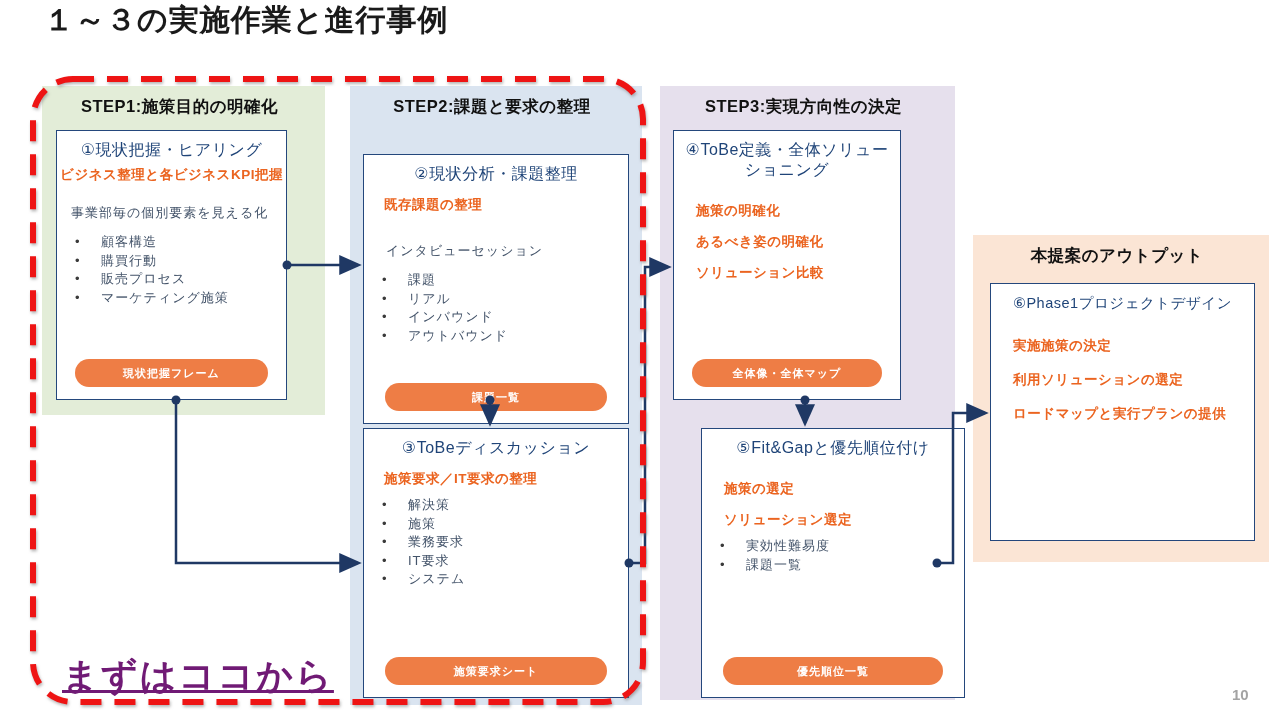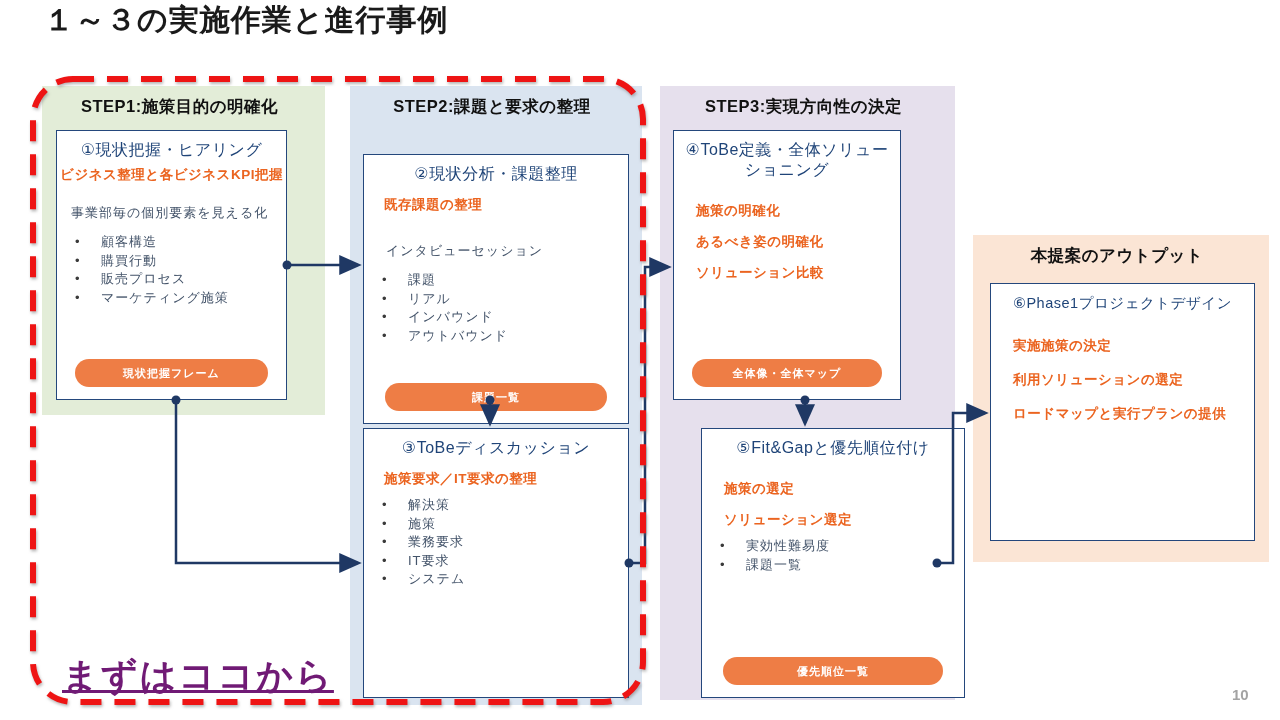--- a/index.html
+++ b/index.html
@@ -115,20 +115,21 @@
 <div class="abs card card-b3">
   <div class="card-title">③ToBeディスカッション</div>
   <div class="hl left" style="">施策要求／IT要求の整理</div>
   <ul class="blist" style="margin-top:8px;">
     <li>解決策</li>
     <li>施策</li>
     <li>業務要求</li>
     <li>IT要求</li>
     <li>システム</li>
   </ul>
+  <div class="pill">施策要求シート</div>
 </div>
 
 <div class="abs card card-b4">
   <div class="card-title">④ToBe定義・全体ソリューショニング</div>
   <div class="hl-line first">施策の明確化</div>
   <div class="hl-line">あるべき姿の明確化</div>
   <div class="hl-line">ソリューション比較</div>
   <div class="pill">全体像・全体マップ</div>
 </div>
 

